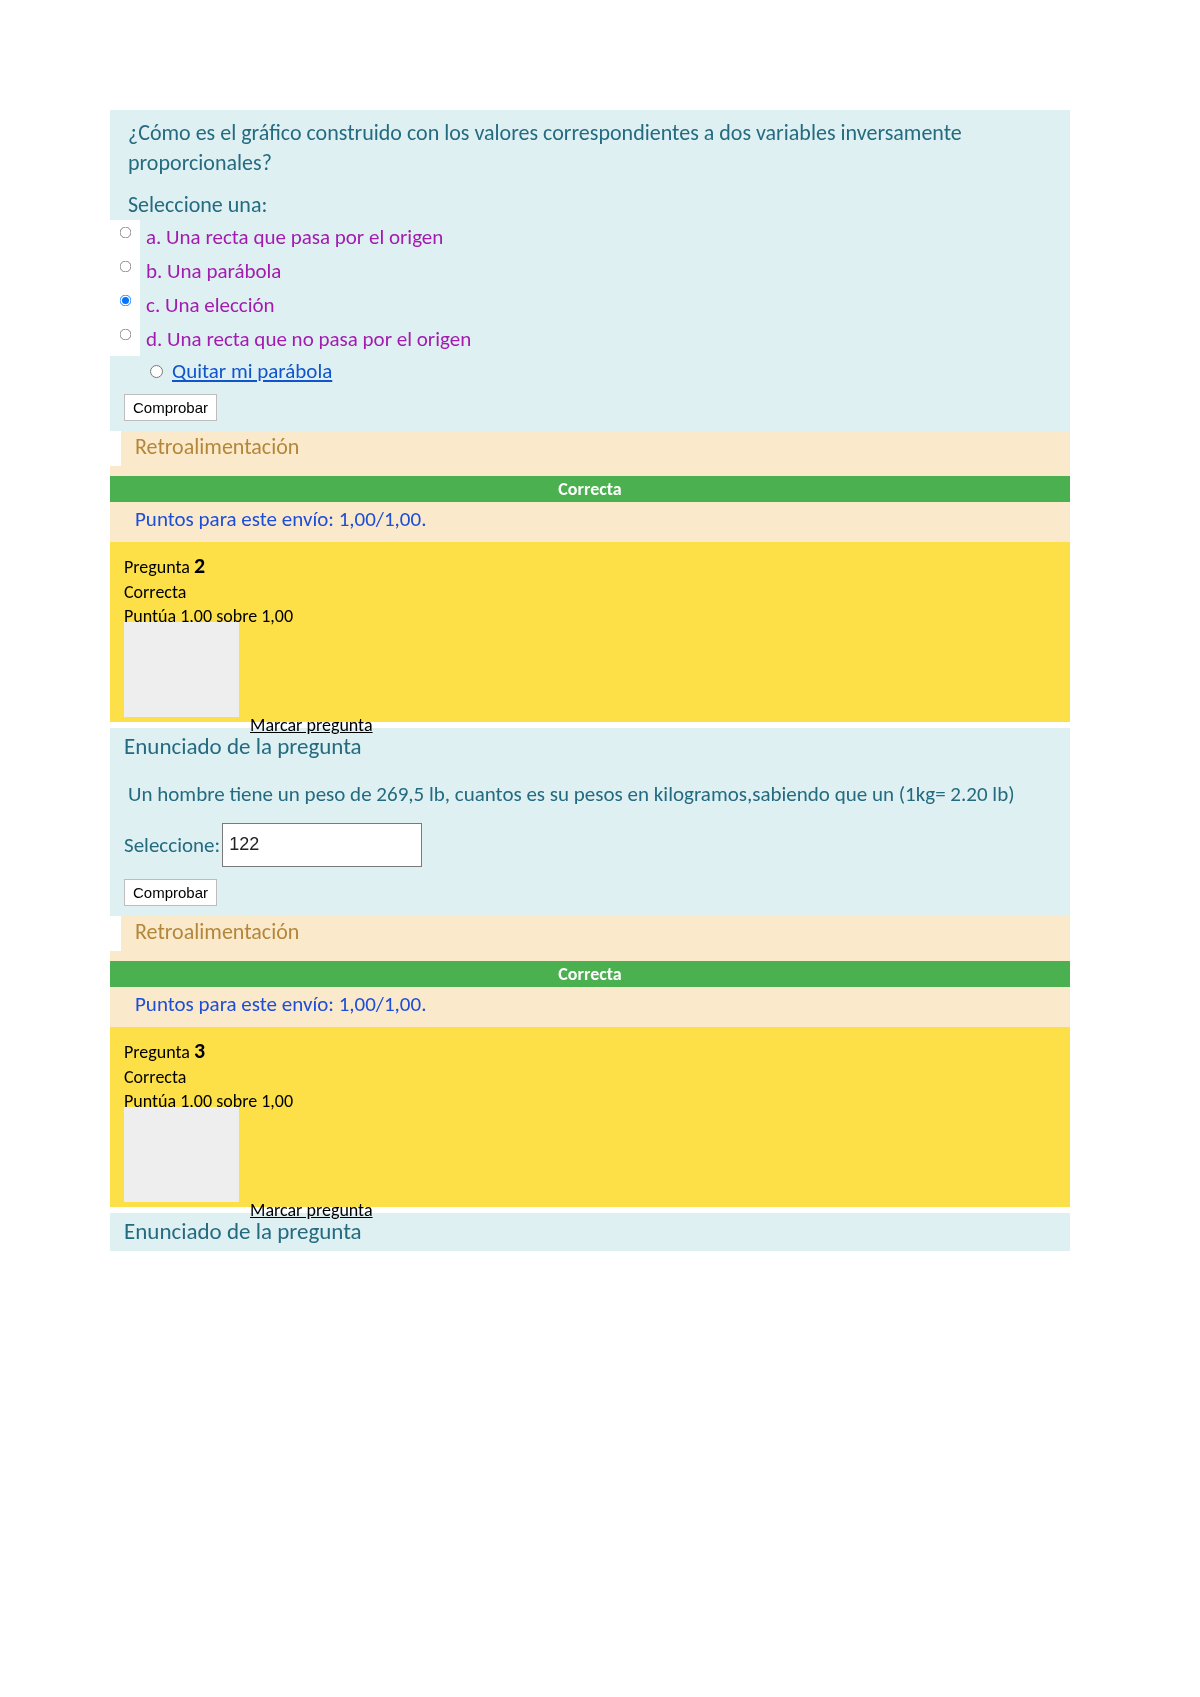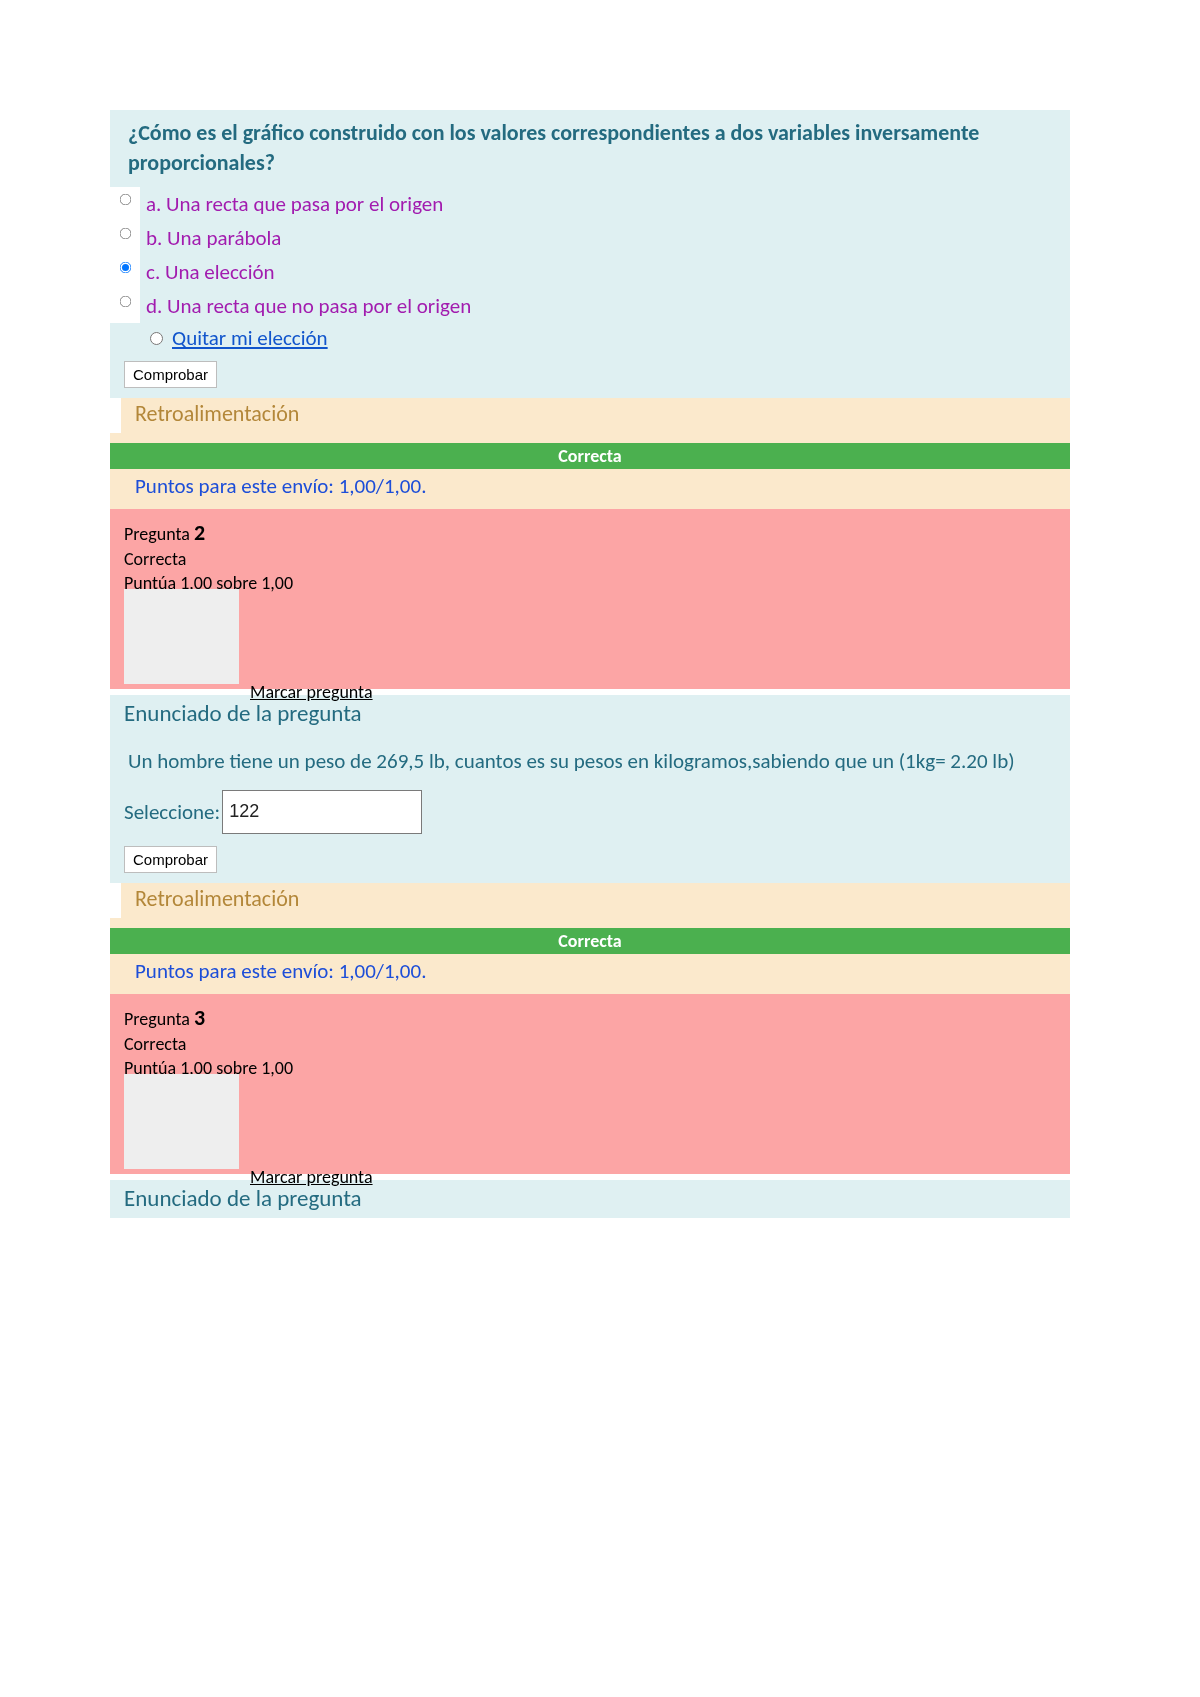--- a/index.html
+++ b/index.html
@@ -1,58 +1,59 @@
 <!DOCTYPE html>
 <html><head>
   <meta charset="utf-8">
   <style>
     * { box-sizing: border-box; margin: 0; padding: 0; }
     body { font-family: "Segoe UI", Calibri, Arial, sans-serif; background: #ffffff; width: 1200px; }
     .page { padding: 110px 130px 40px 110px; }
 
-    .qtext { background: #dff0f2; color: #246b80; font-size: 22px; padding: 8px 29px 10px 18px; line-height: 1.35; font-weight: bold; }
+    .qtext { background: #dff0f2; color: #246b80; font-size: 22px; padding: 8px 29px 10px 18px; line-height: 1.35; }
     .select-one { background: #dff0f2; color: #246b80; font-size: 22px; padding: 4px 12px 2px 18px; }
 
     .option-row { display: flex; align-items: flex-start; }
     .radio-cell { width: 30px; flex: 0 0 30px; background: #ffffff; display:flex; align-items:center; justify-content:center; padding-top:6px; padding-bottom:4px; }
     .radio-cell input { transform: scale(0.9); }
     .option-text { flex:1; background:#dff0f2; color:#a21caf; font-size:21px; padding:4px 12px 4px 6px; }
 
     .clear-row { background:#dff0f2; padding:2px 0 4px 30px; display:flex; align-items:center; }
     .clear-radio-box { width:32px; display:flex; justify-content:center; }
     .clear-link { color:#1155cc; text-decoration:underline; font-size:21px; cursor:pointer; }
 
     .check-row { background:#dff0f2; padding:6px 0 10px 14px; }
     .check-btn { font-family: Arial, sans-serif; font-size:15px; background:#ffffff; border:1px solid #bdbdbd; padding:4px 8px; cursor:pointer; }
 
     .feedback-head { background:#fbe9cc; color:#b38739; font-size:22px; padding:2px 12px 6px 14px;margin-left:11px; }
     .correct-bar { background:#4bb04f; color:#ffffff; text-align:center; font-weight:600; font-size:18px; padding:2px 0; }
     .points { background:#fbe9cc; color:#1d4ed8; font-size:21px; padding:4px 12px 10px 25px; }
 
-    .qinfo { background:#fca5a5; padding:10px 14px 16px 14px; position:relative; min-height:180px; }
+    .qinfo { background:#fde047; padding:10px 14px 16px 14px; position:relative; min-height:180px; }
     .qinfo .qnum { font-size:18px; }
     .qinfo .qnum b { font-weight:700; font-size:22px; }
     .qinfo .state { font-size:18px; margin-top:2px; }
     .qinfo .grade { font-size:18px; margin-top:2px; }
     .flag-box { position:absolute; left:14px; top:80px; width:115px; height:95px; background:#eeeeee; }
     .flag-label { position:absolute; left:140px; top:172px; font-size:18px;text-decoration:underline; }
 
     .stem-head { background:#dff0f2; color:#246b80; font-size:23px; padding:4px 12px 6px 14px; margin-top:6px; }
     .stem-body { background:#dff0f2; color:#246b80; font-size:21px; padding:14px 16px 14px 18px; line-height:1.35; }
 
     .answer-row { background:#dff0f2; color:#246b80; font-size:21px; padding:0 0 6px 14px; display:flex; align-items:center; }
     .answer-row label { margin-right:2px; }
     .answer-input { width:200px; height:44px; font-size:18px; border:1px solid #7a7a7a; padding:2px 6px; background:#ffffff; color:#222; }
   </style>
 </head>
 <body>
 
 <div class="page">
 
   <div class="qtext">¿Cómo es el gráfico construido con los valores correspondientes a dos variables inversamente proporcionales?</div>
+  <div class="select-one">Seleccione una:</div>
 
   <div class="option-row">
     <div class="radio-cell">
       <input type="radio" name="q1" style="">
     </div>
     <div class="option-text">a. Una recta que pasa por el origen</div>
   </div>
   <div class="option-row">
     <div class="radio-cell">
       <input type="radio" name="q1" style="">
@@ -69,21 +70,21 @@
     <div class="radio-cell">
       <input type="radio" name="q1" style="">
     </div>
     <div class="option-text">d. Una recta que no pasa por el origen</div>
   </div>
 
   <div class="clear-row">
     <div class="clear-radio-box">
       <input type="radio" name="q1clear" style="">
     </div>
-    <a class="clear-link">Quitar mi elección</a>
+    <a class="clear-link">Quitar mi parábola</a>
   </div>
 
   <div class="check-row">
     <button class="check-btn">Comprobar</button>
   </div>
 
   <div class="feedback-head">Retroalimentación</div>
   <div style="height:10px;background:#fbe9cc"></div>
   <div class="correct-bar">Correcta</div>
   <div class="points">Puntos para este envío: 1,00/1,00.</div>

